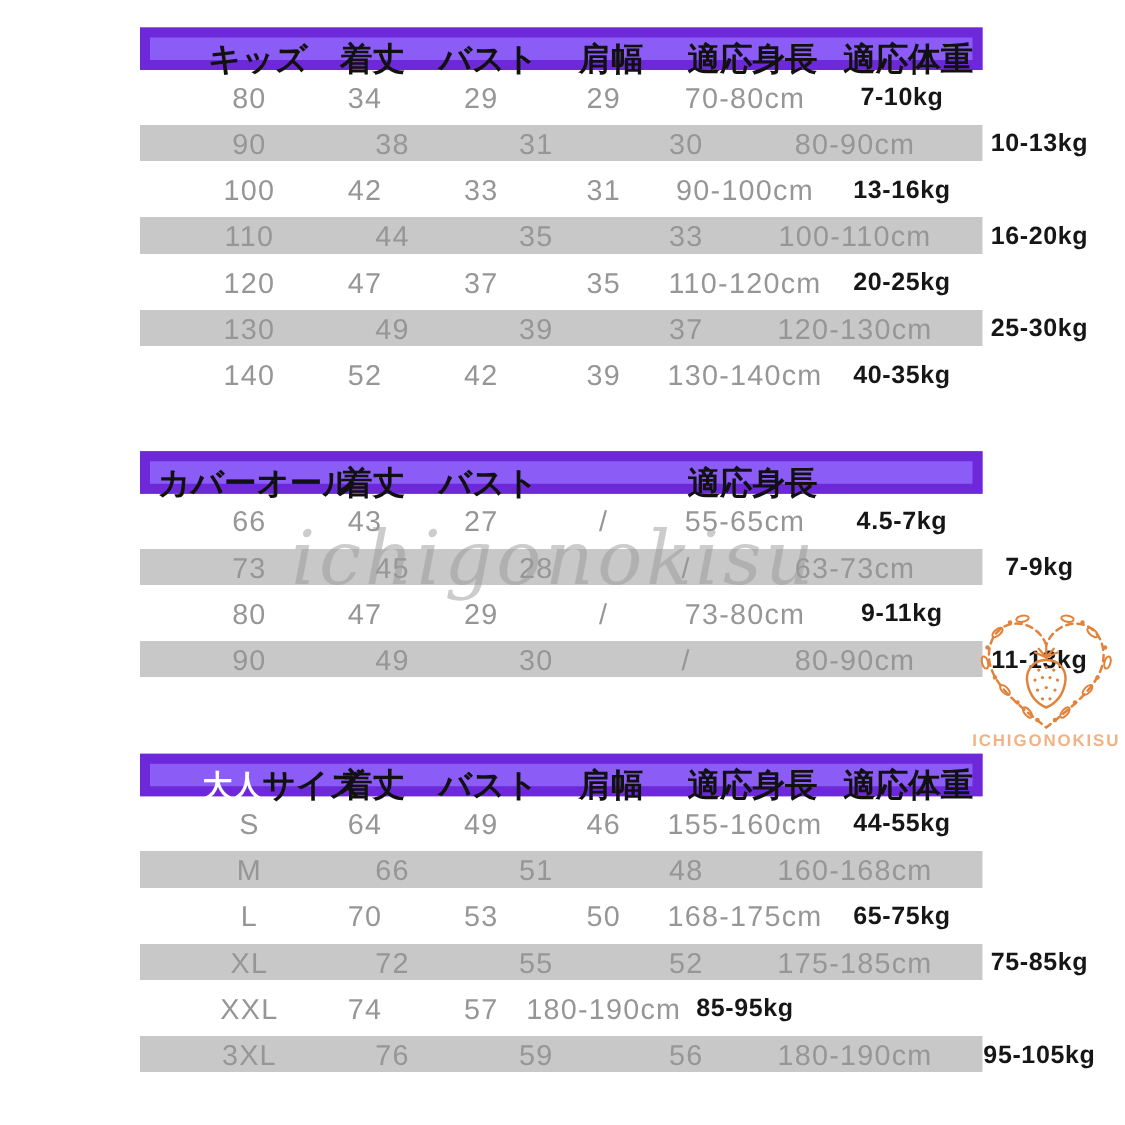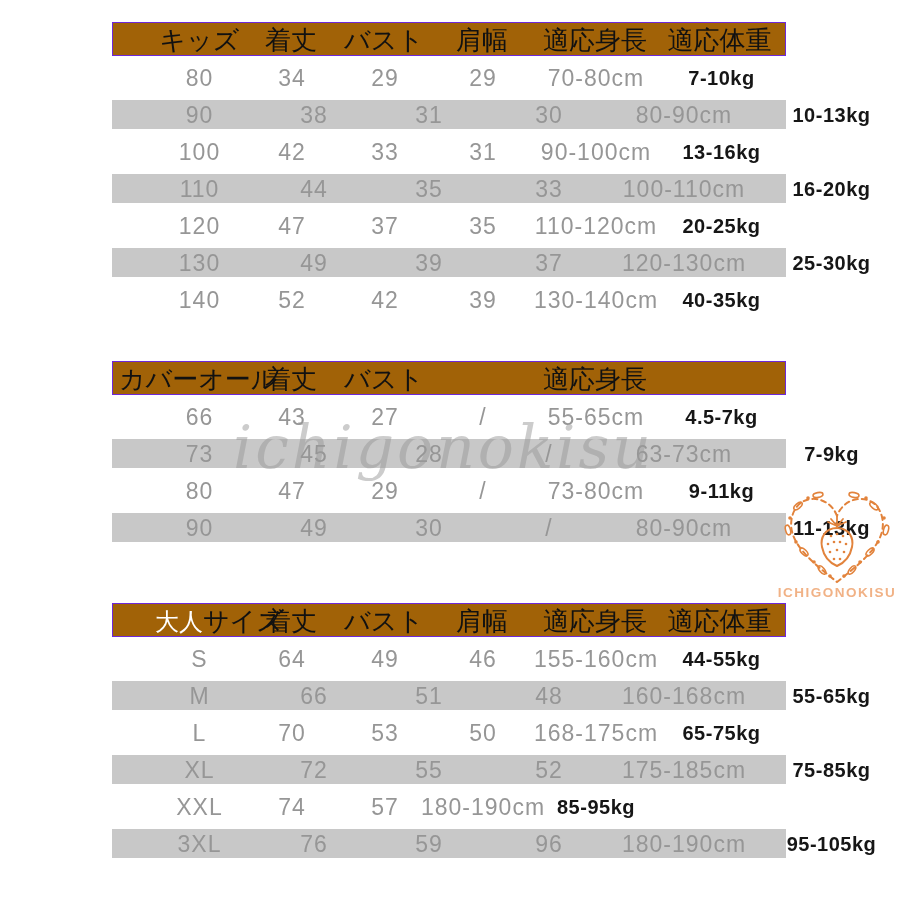--- a/index.html
+++ b/index.html
@@ -2,23 +2,23 @@
 <html><head>
 <meta charset="utf-8">
 <style>
   html,body{margin:0;padding:0;background:#ffffff;}
   .canvas{
     position:relative;width:900px;height:900px;background:#ffffff;overflow:hidden;
     font-family:"Liberation Sans", sans-serif;
   }
   .size-table{position:absolute;left:112px;width:674px;}
   .bar{
-    box-sizing:border-box;height:34px;background:#a16207;border:1px solid #6d28d9;
+    box-sizing:border-box;height:34px;background:#8b5cf6;border:8px solid #6d28d9;
     display:grid;grid-template-columns:131px 94px 92px 104px 122px 127px;
-    font-weight:400;font-size:26px;color:#111111;
+    font-weight:700;font-size:26px;color:#111111;
   }
   .rows{margin-top:4px;}
   .trow{
     height:37px;display:grid;grid-template-columns:133px 94px 92px 104px 122px 129px;
   }
   .trow.gray{
     background:linear-gradient(to bottom, rgba(0,0,0,0) 3px, #c8c8c8 3px, #c8c8c8 32px, rgba(0,0,0,0) 32px);
     gap:22px;
   }
   .cell{
@@ -179,21 +179,20 @@
           <div class="cell d c4">46</div>
           <div class="cell d c5">155-160cm</div>
           <div class="cell d c6">44-55kg</div>
         </div>
         <div class="trow gray">
           <div class="cell d c1">M</div>
           <div class="cell d c2">66</div>
           <div class="cell d c3">51</div>
           <div class="cell d c4">48</div>
           <div class="cell d c5">160-168cm</div>
-          <div class="cell d c6">55-65kg</div>
         </div>
         <div class="trow">
           <div class="cell d c1">L</div>
           <div class="cell d c2">70</div>
           <div class="cell d c3">53</div>
           <div class="cell d c4">50</div>
           <div class="cell d c5">168-175cm</div>
           <div class="cell d c6">65-75kg</div>
         </div>
         <div class="trow gray">
@@ -208,21 +207,21 @@
           <div class="cell d c1">XXL</div>
           <div class="cell d c2">74</div>
           <div class="cell d c3">57</div>
           <div class="cell d c5">180-190cm</div>
           <div class="cell d c6">85-95kg</div>
         </div>
         <div class="trow gray">
           <div class="cell d c1">3XL</div>
           <div class="cell d c2">76</div>
           <div class="cell d c3">59</div>
-          <div class="cell d c4">96</div>
+          <div class="cell d c4">56</div>
           <div class="cell d c5">180-190cm</div>
           <div class="cell d c6">95-105kg</div>
         </div>
       </div>
   </section>
 
   <div class="watermark">ichigonokisu</div>
 
   <div class="brand-logo">
     <svg viewBox="0 0 126 120" width="126" height="120">

